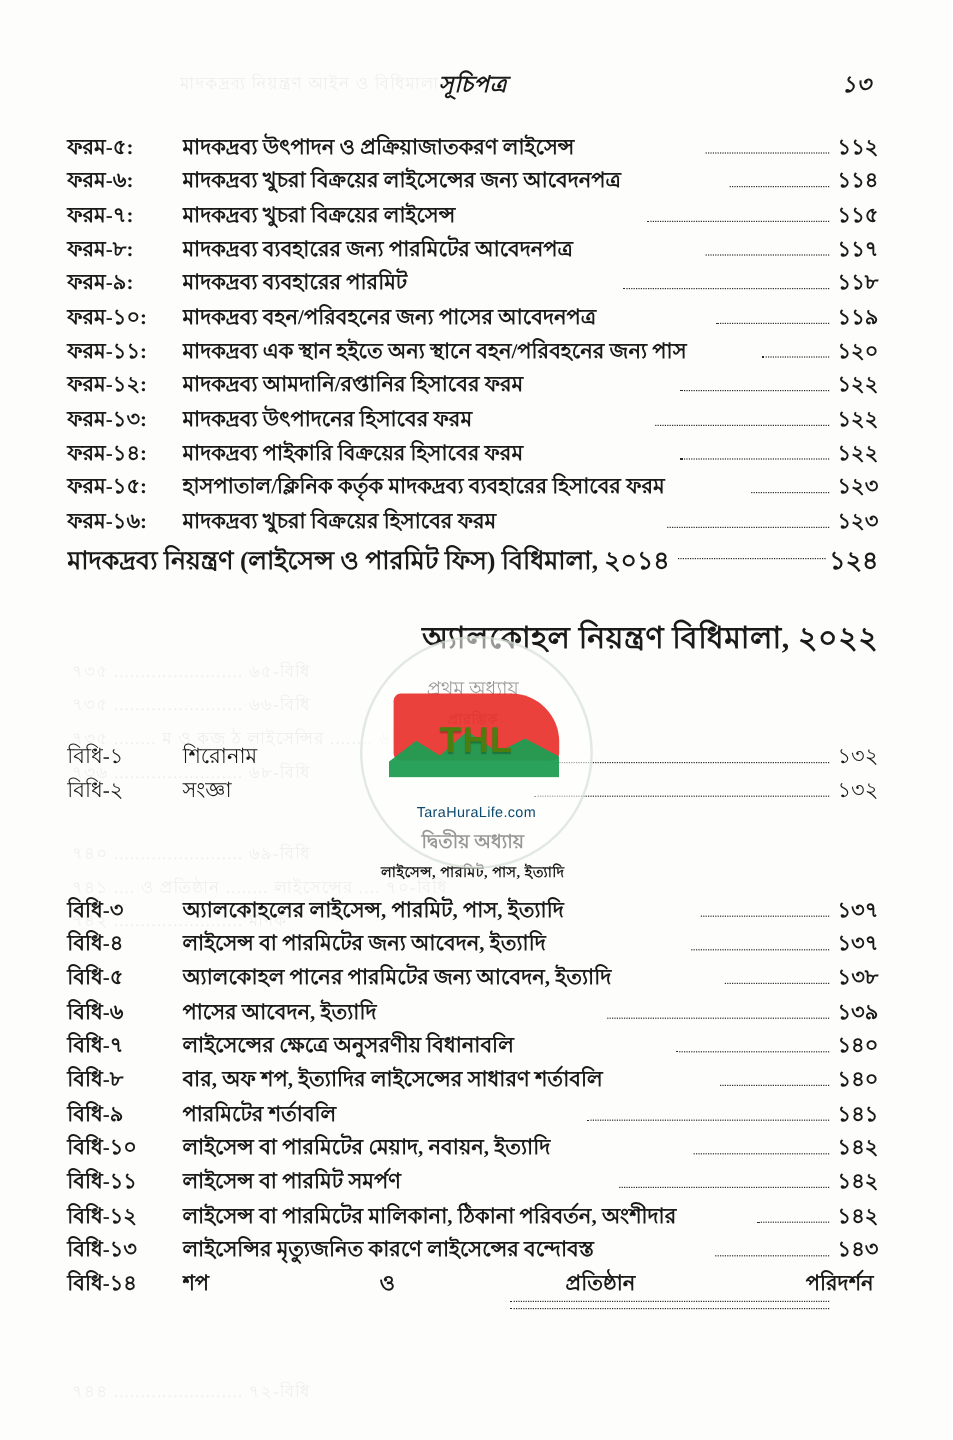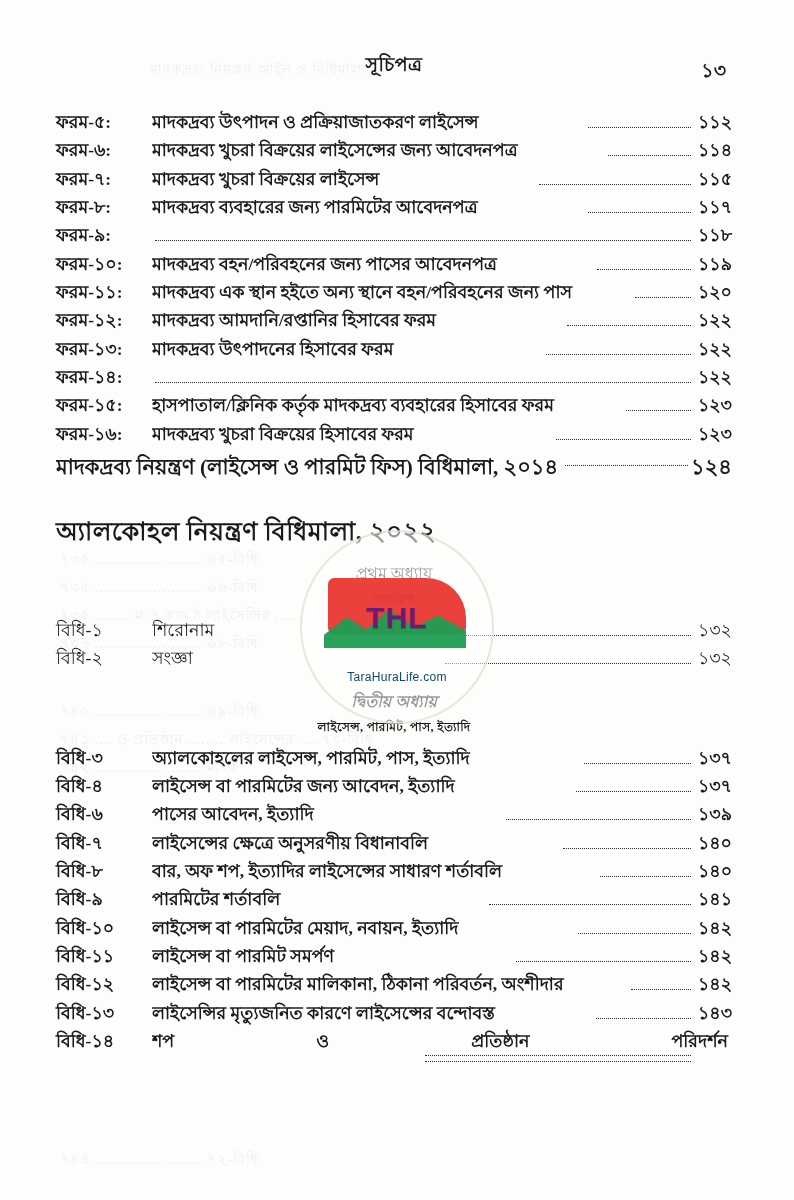--- a/index.html
+++ b/index.html
@@ -35,24 +35,25 @@
     letter-spacing: 1px;
   }
   .ghost div {
     position: absolute;
     white-space: nowrap;
   }
 
   .header {
     position: relative;
     display: flex;
-    align-items: flex-end;
+    align-items: flex-start;
     justify-content: center;
     margin: 0 0 26px 0;
     height: 26px;
+    font-style: italic;
   }
   .header-title {
     font-size: 19px;
     font-weight: bold;
     letter-spacing: 0.5px;
   }
   .header-page {
     position: absolute;
     right: 6px;
     top: 0;
@@ -99,34 +100,33 @@
     font-size: 21px;
     line-height: 1.7;
     font-weight: bold;
     margin-top: 2px;
   }
   .row-full .title {
     flex: 0 0 auto;
   }
 
   .big-heading {
-    text-align: left;
+    text-align: right;
     font-size: 25px;
     font-weight: bold;
     margin: 26px 0 6px 0;
     letter-spacing: 0.5px;
   }
   .sub-center {
     text-align: center;
     font-size: 16px;
     margin: 0 0 2px 0;
   }
   .sub-center.b {
     font-weight: bold;
-    font-style: italic;
   }
   .chapter-title {
     text-align: center;
     font-size: 12px;
     font-weight: bold;
     margin: 2px 0 6px 0;
     letter-spacing: 0.4px;
   }
   .gap-md { height: 16px; }
 
@@ -174,21 +174,21 @@
     height: 44px;
     background: #1f9d52;
     clip-path: polygon(0% 70%, 16% 30%, 30% 58%, 46% 12%, 64% 52%, 80% 26%, 100% 60%, 100% 100%, 0% 100%);
     opacity: 0.95;
   }
   .wm-text {
     position: relative;
     font-family: "Liberation Sans", sans-serif;
     font-size: 30px;
     font-weight: bold;
-    color: #701a75;
+    color: #4d7c0f;
     letter-spacing: 1px;
     text-shadow: 0 1px 1px rgba(0,0,0,0.25);
   }
   .wm-caption {
     font-family: "Liberation Sans", sans-serif;
     font-size: 12px;
     color: #0c4a6e;
     margin-top: 4px;
     letter-spacing: 0.3px;
   }
@@ -243,20 +243,21 @@
 
     <div class="row">
       <span class="label">ফরম-৮:</span>
       <span class="title">মাদকদ্রব্য ব্যবহারের জন্য পারমিটের আবেদনপত্র</span>
       <span class="leader"></span>
       <span class="pageno">১১৭</span>
     </div>
 
     <div class="row">
       <span class="label">ফরম-৯:</span>
+      <span class="title">মাদকদ্রব্য ব্যবহারের পারমিট</span>
       <span class="leader"></span>
       <span class="pageno">১১৮</span>
     </div>
 
     <div class="row">
       <span class="label">ফরম-১০:</span>
       <span class="title">মাদকদ্রব্য বহন/পরিবহনের জন্য পাসের আবেদনপত্র</span>
       <span class="leader"></span>
       <span class="pageno">১১৯</span>
     </div>
@@ -277,20 +278,21 @@
 
     <div class="row">
       <span class="label">ফরম-১৩:</span>
       <span class="title">মাদকদ্রব্য উৎপাদনের হিসাবের ফরম</span>
       <span class="leader"></span>
       <span class="pageno">১২২</span>
     </div>
 
     <div class="row">
       <span class="label">ফরম-১৪:</span>
+      <span class="title">মাদকদ্রব্য পাইকারি বিক্রয়ের হিসাবের ফরম</span>
       <span class="leader"></span>
       <span class="pageno">১২২</span>
     </div>
 
     <div class="row">
       <span class="label">ফরম-১৫:</span>
       <span class="title">হাসপাতাল/ক্লিনিক কর্তৃক মাদকদ্রব্য ব্যবহারের হিসাবের ফরম</span>
       <span class="leader"></span>
       <span class="pageno">১২৩</span>
     </div>
@@ -337,20 +339,26 @@
       <span class="label">বিধি-৩</span>
       <span class="title">অ্যালকোহলের লাইসেন্স, পারমিট, পাস, ইত্যাদি</span>
       <span class="leader"></span>
       <span class="pageno">১৩৭</span>
     </div>
     <div class="row">
       <span class="label">বিধি-৪</span>
       <span class="title">লাইসেন্স বা পারমিটের জন্য আবেদন, ইত্যাদি</span>
       <span class="leader"></span>
       <span class="pageno">১৩৭</span>
+    </div>
+    <div class="row">
+      <span class="label">বিধি-৫</span>
+      <span class="title">অ্যালকোহল পানের পারমিটের জন্য আবেদন, ইত্যাদি</span>
+      <span class="leader"></span>
+      <span class="pageno">১৩৮</span>
     </div>
     <div class="row">
       <span class="label">বিধি-৬</span>
       <span class="title">পাসের আবেদন, ইত্যাদি</span>
       <span class="leader"></span>
       <span class="pageno">১৩৯</span>
     </div>
     <div class="row">
       <span class="label">বিধি-৭</span>
       <span class="title">লাইসেন্সের ক্ষেত্রে অনুসরণীয় বিধানাবলি</span>

